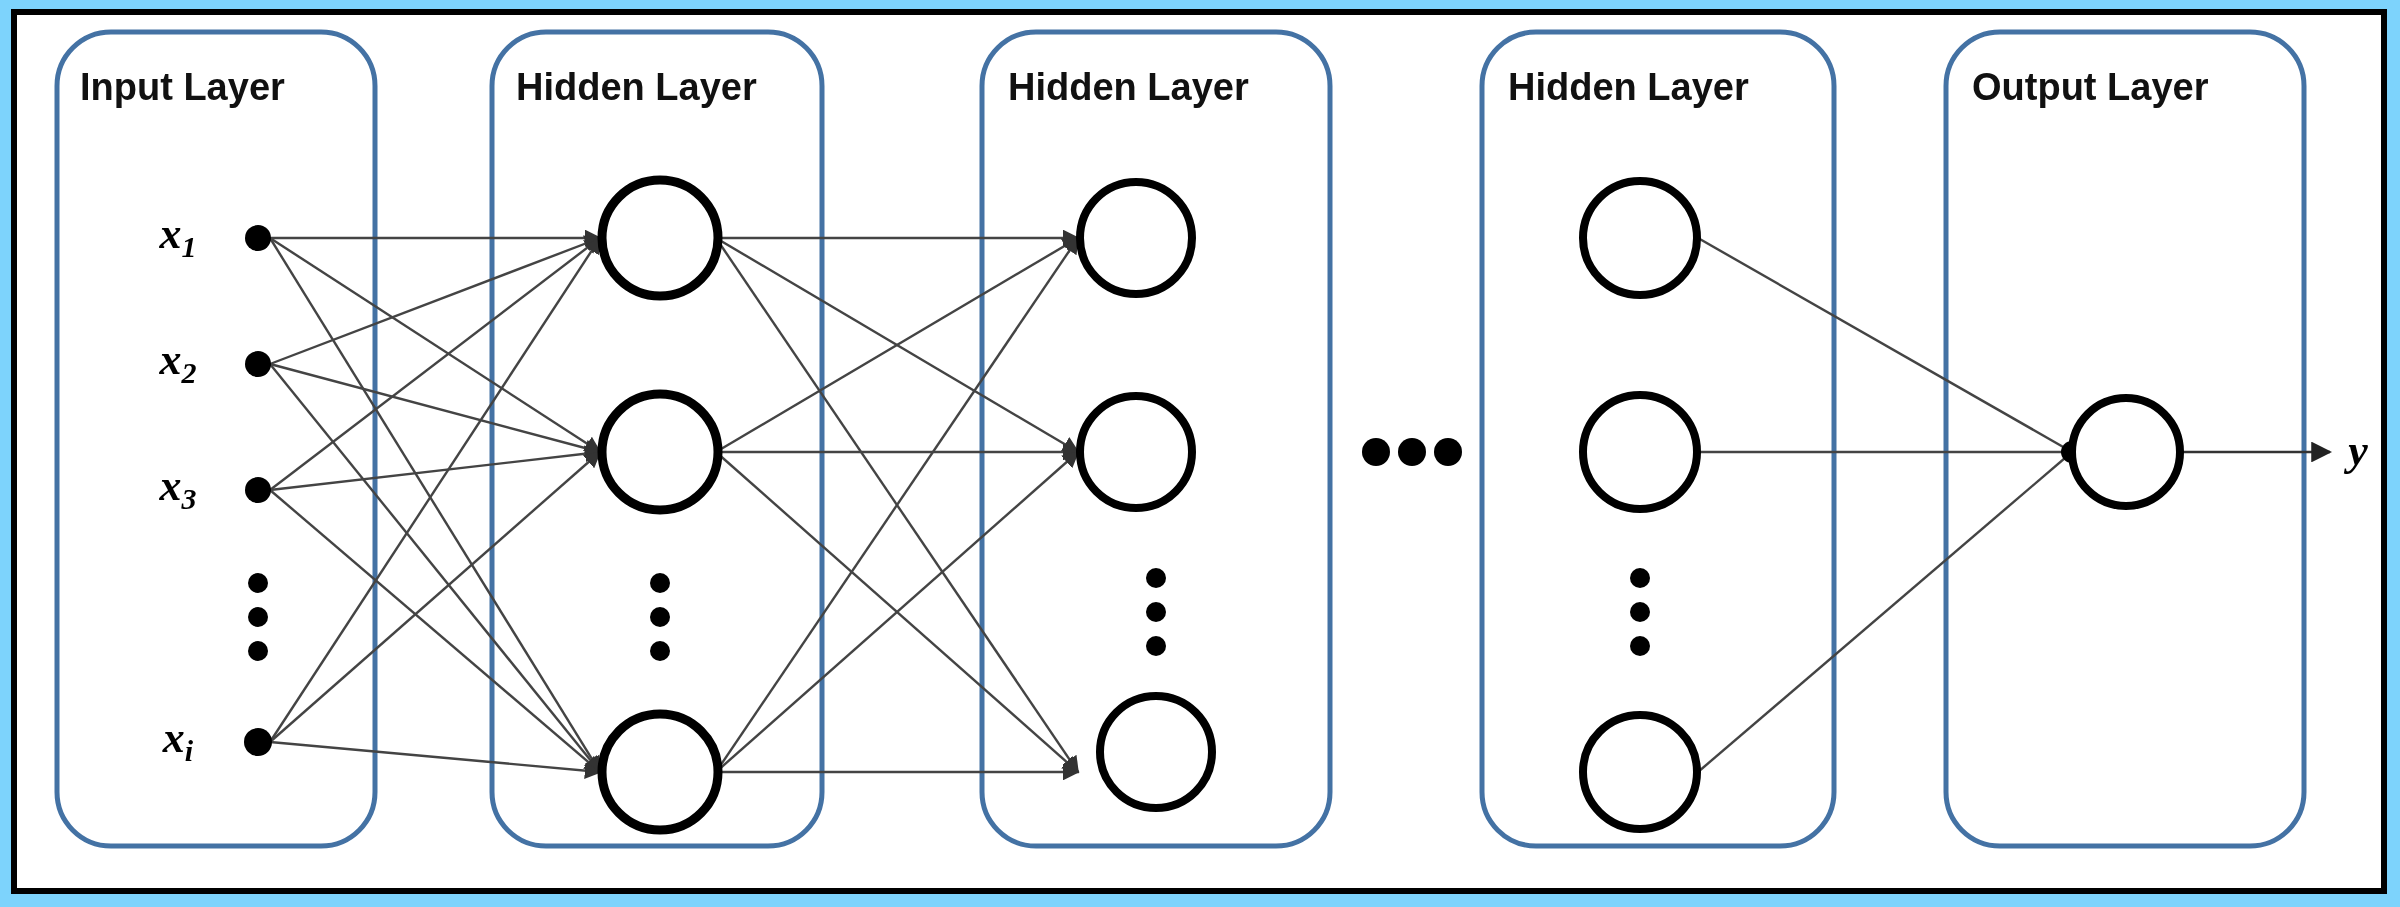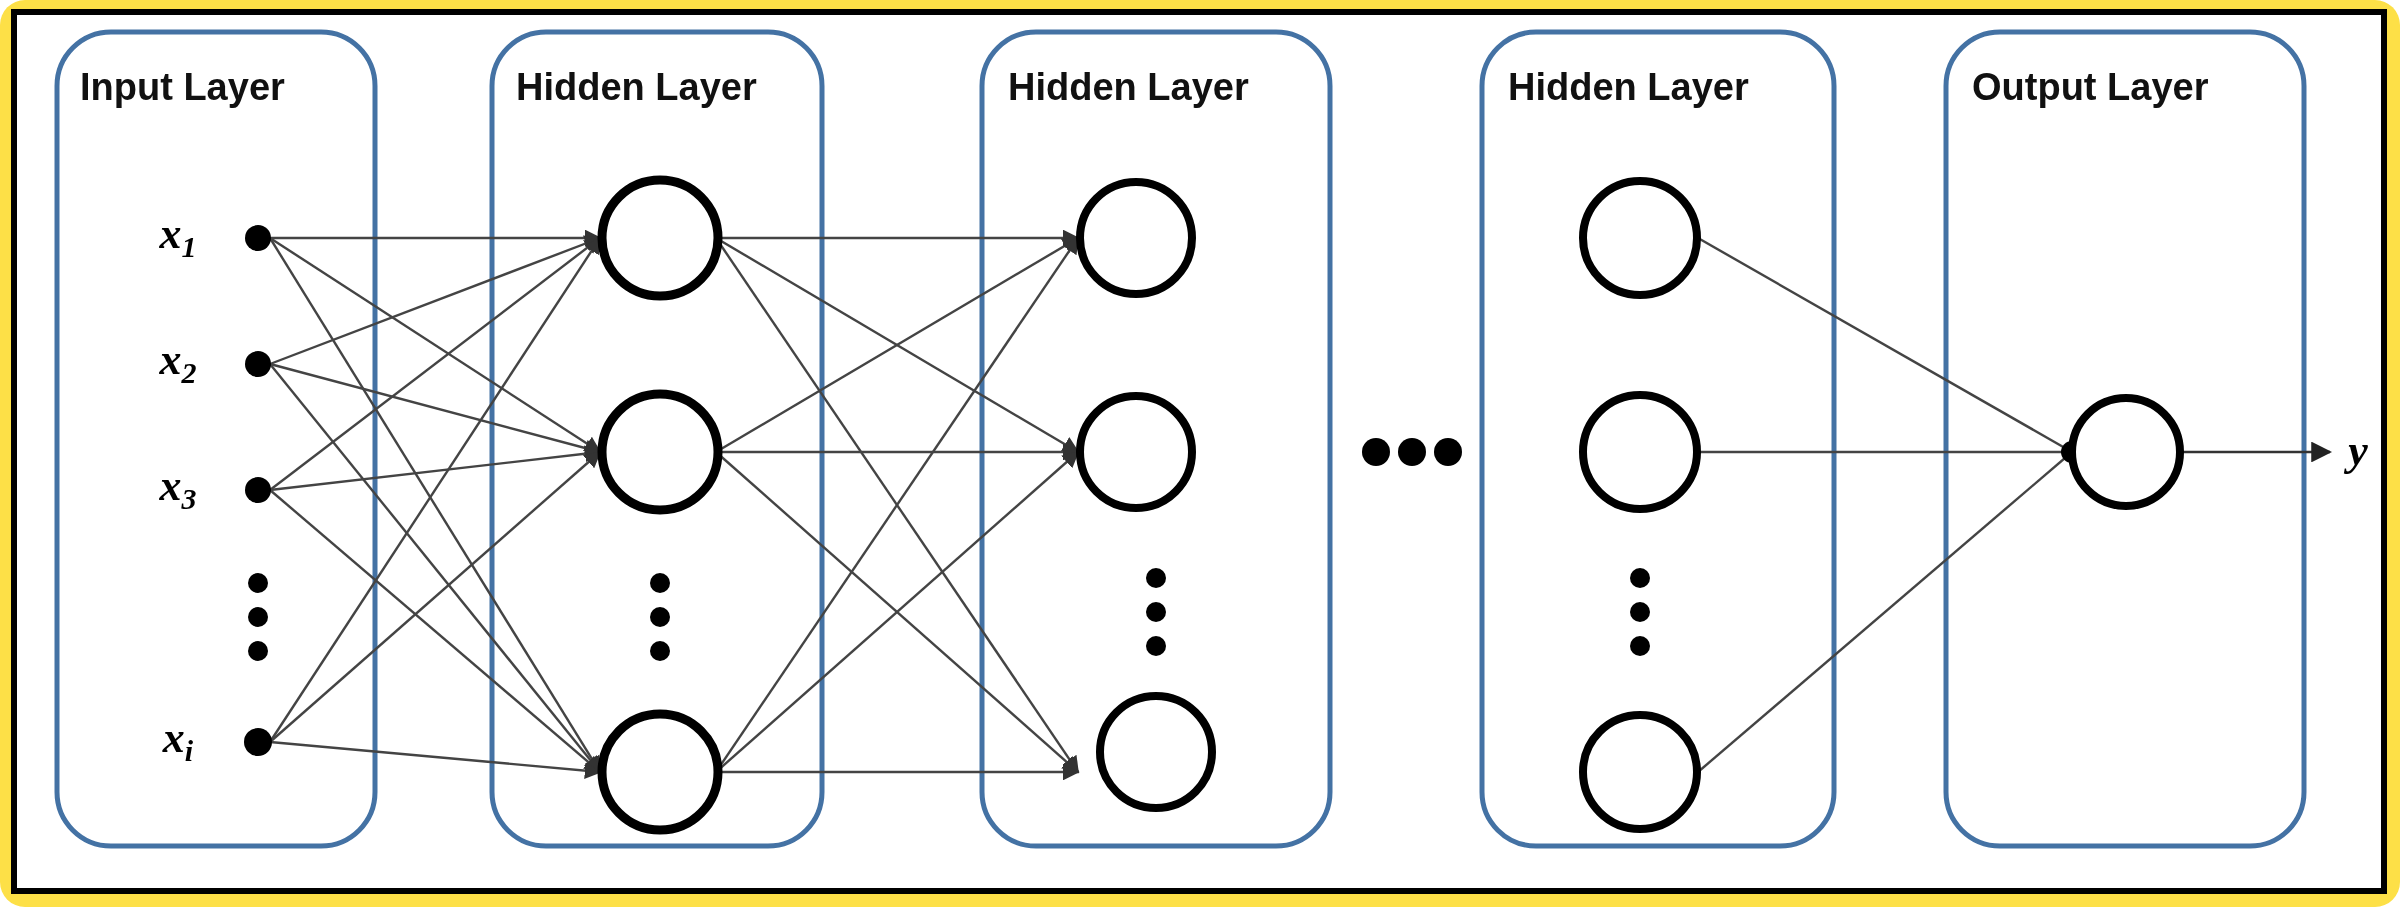--- a/index.html
+++ b/index.html
@@ -8,23 +8,22 @@
     padding: 0;
     background: #ffffff;
   }
   body {
     font-family: "Liberation Sans", sans-serif;
   }
   #stage {
     position: relative;
     width: 2400px;
     height: 907px;
-    background: #fde047;
+    background: #7dd3fc;
     overflow: hidden;
-    border-radius: 25px;
   }
   #diagram-svg {
     position: absolute;
     left: 0;
     top: 0;
     width: 2400px;
     height: 907px;
     display: block;
   }
   .layer-title {

